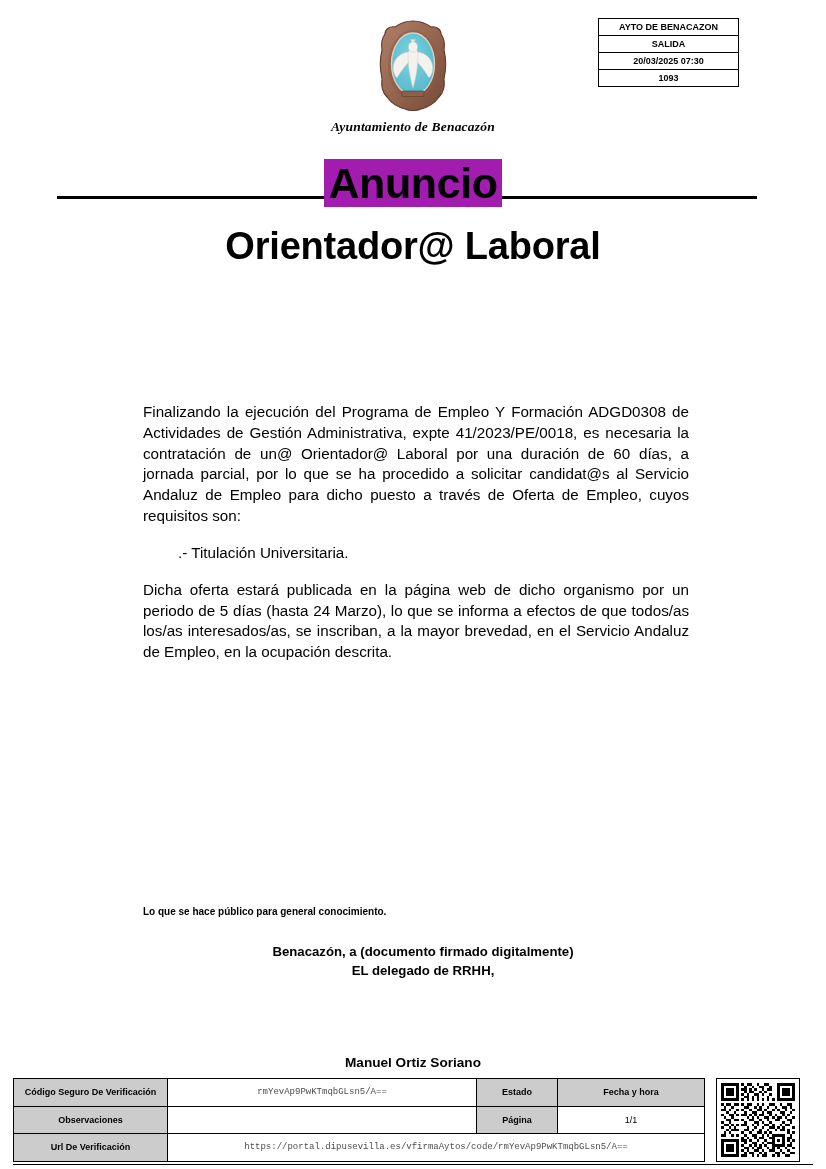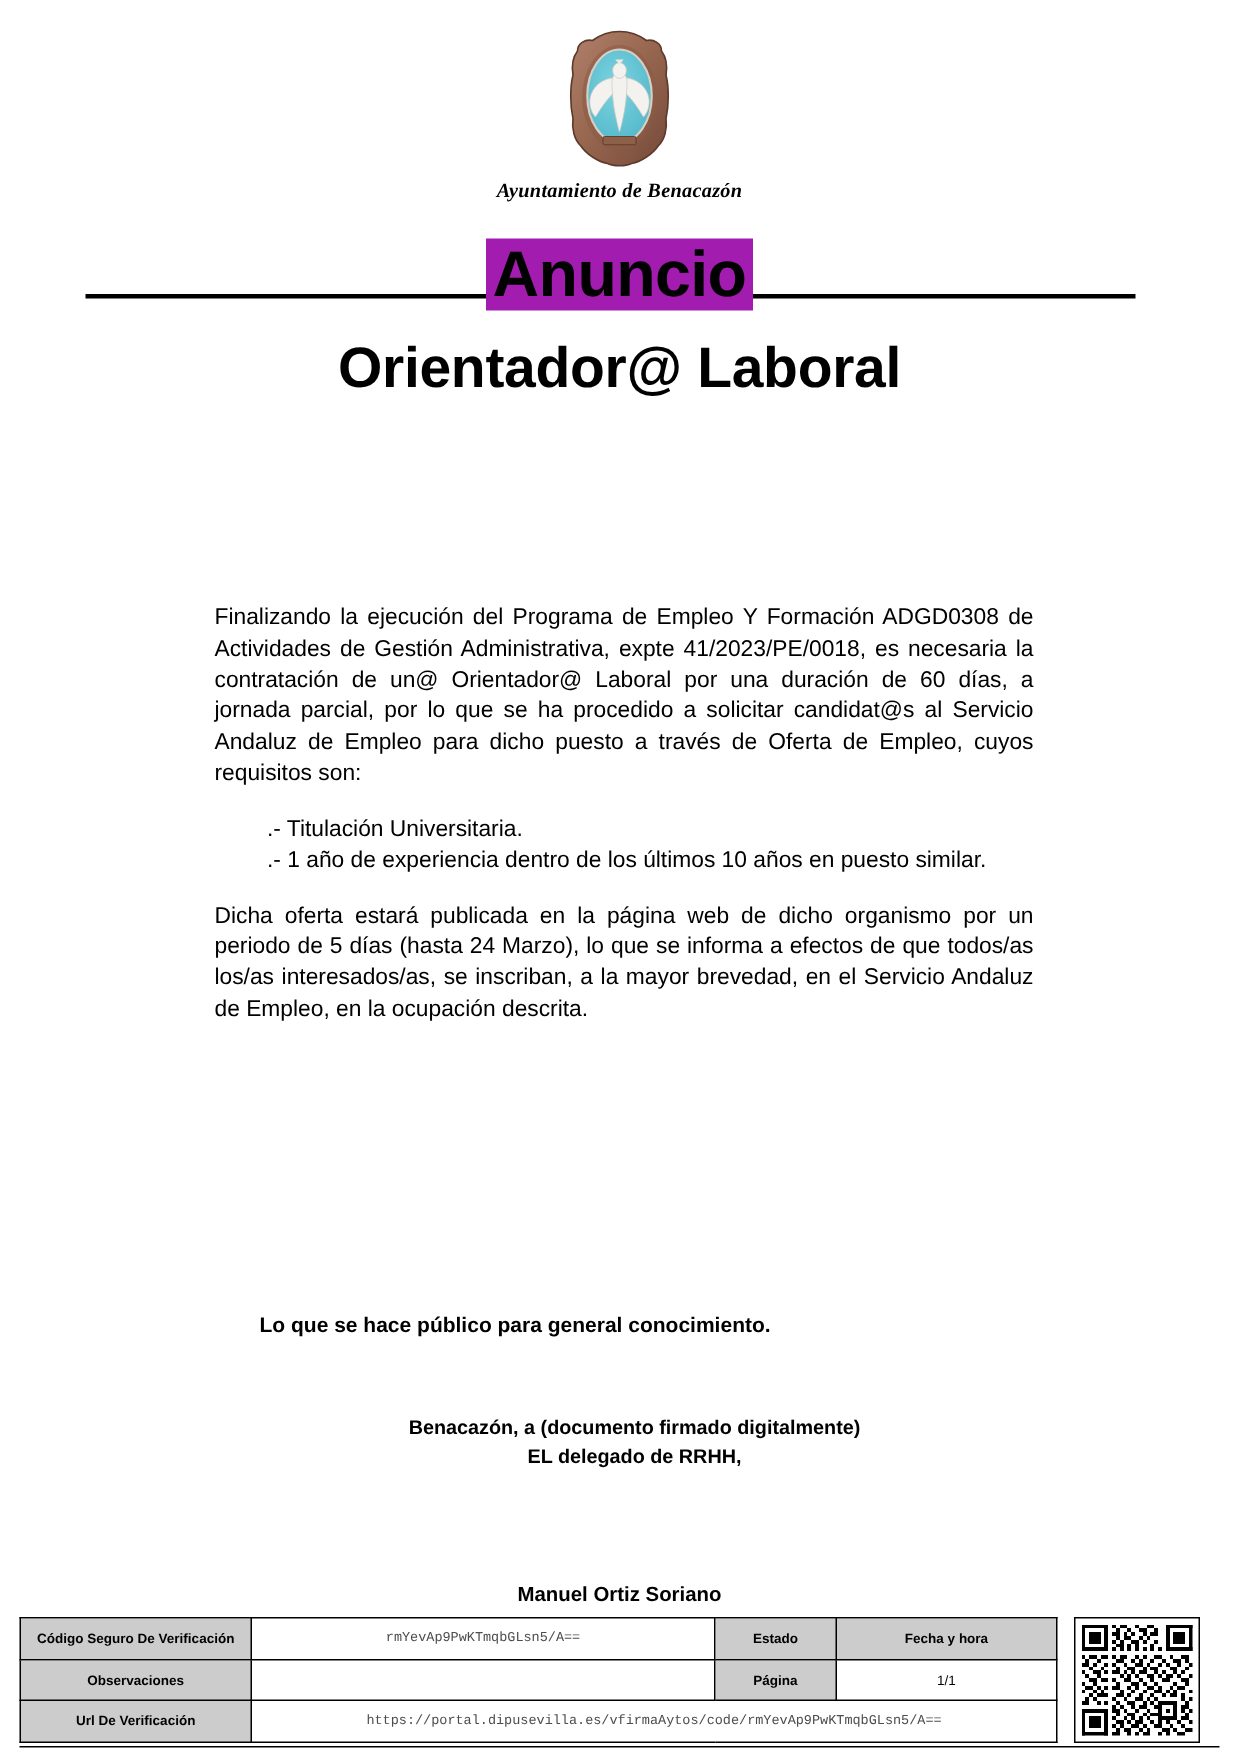--- a/index.html
+++ b/index.html
@@ -135,26 +135,25 @@
     text-indent: 0;
   }
   #requirements li .req-text {
     display: inline;
   }
 
   
   #closing-line {
     position: absolute;
     left: 143px;
-    top: 874px;
+    top: 905px;
     width: 560px;
-    font-size: 14px;
+    font-size: 10px;
     font-weight: bold;
     line-height: 1.3;
-    margin-left: 30px;
   }
   #signature-block {
     position: absolute;
     left: 143px;
     top: 942px;
     width: 560px;
     text-align: center;
     font-size: 13.2px;
     font-weight: bold;
     line-height: 1.45;
@@ -297,33 +296,38 @@
         <ellipse cx="36" cy="29" rx="4.6" ry="5.2"></ellipse>
       </g>
 
       <path d="M36 25 L33.2 21.6 L38.8 21.6 Z" fill="#efe9e2"></path>
 
       <rect x="25" y="73" width="22" height="5.5" rx="1" fill="#8d6049" stroke="#5d3a2b" stroke-width="0.6"></rect>
     </svg>
     <div id="entity-name">Ayuntamiento de Benacazón</div>
   </div>
 
+  <div id="reg-stamp">
+    <div class="stamp-row">AYTO DE BENACAZON</div>
+    <div class="stamp-row">SALIDA</div>
+    <div class="stamp-row">20/03/2025 07:30</div>
+    <div class="stamp-row">1093</div>
+  </div>
 
   <div id="title-wrap">
     <div id="title-rule"></div>
     <div id="main-title"><span>Anuncio</span></div>
   </div>
   <div id="sub-title">Orientador@ Laboral</div>
 
   <div id="body-block">
     <p class="para">Finalizando la ejecución del Programa de Empleo Y Formación ADGD0308 de Actividades de Gestión Administrativa, expte 41/2023/PE/0018, es necesaria la contratación de un@ Orientador@ Laboral por una duración de 60 días, a jornada parcial, por lo que se ha procedido a solicitar candidat@s al Servicio Andaluz de Empleo para dicho puesto a través de Oferta de Empleo, cuyos requisitos son:</p>
     <div class="para-gap"></div>
     <ul id="requirements">
       <li><span class="req-text">.- Titulación Universitaria.</span></li>
-      <li><span class="req-text">.- 1 año de experiencia dentro de los últimos 10 años en puesto similar.</span></li>
     </ul>
     <div class="para-gap"></div>
     <p class="para">Dicha oferta estará publicada en la página web de dicho  organismo por un periodo de 5 días (hasta 24 Marzo), lo que se informa a efectos de que todos/as los/as interesados/as, se inscriban, a la mayor brevedad,  en el Servicio Andaluz de Empleo, en la ocupación descrita.</p>
   </div>
 
   <div id="closing-line">Lo que se hace público para general conocimiento.</div>
   <div id="signature-block">
     <div>Benacazón, a  (documento firmado digitalmente)</div>
     <div>EL delegado de RRHH,</div>
   </div>

